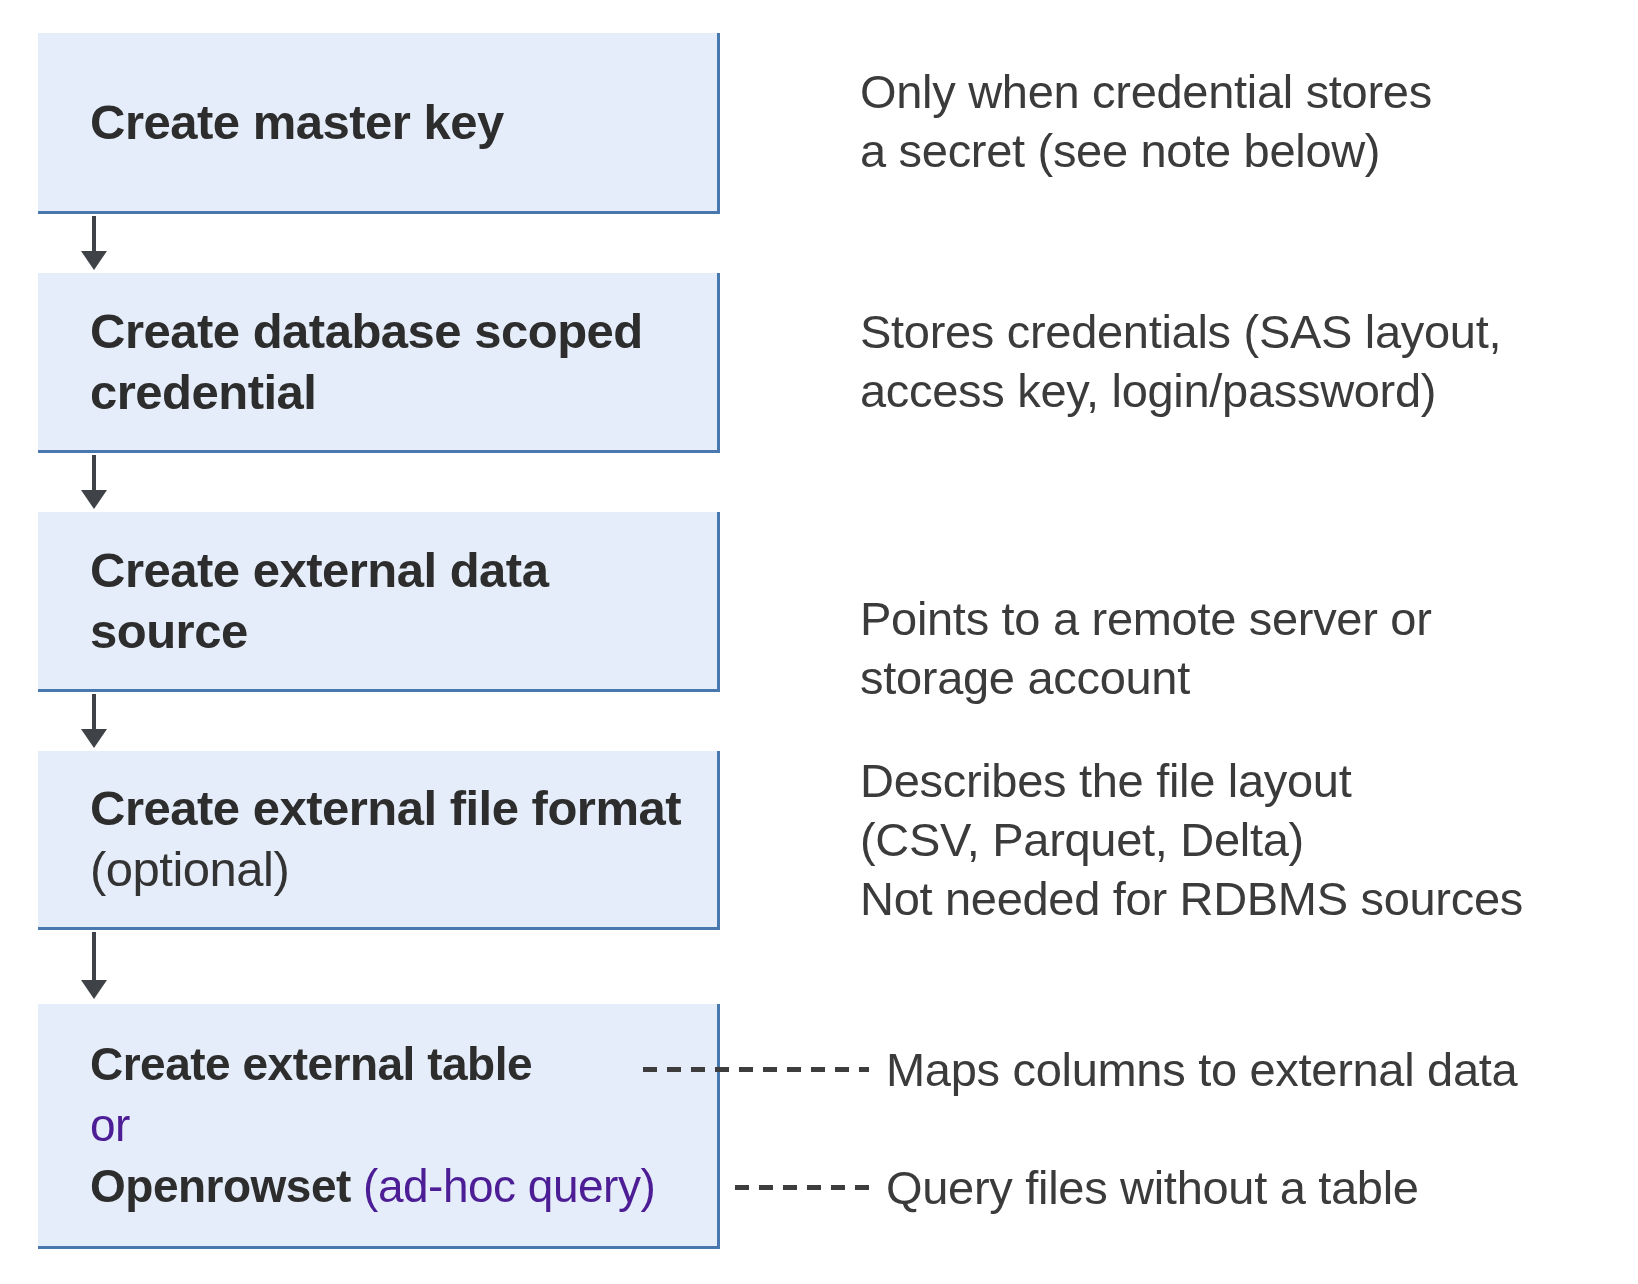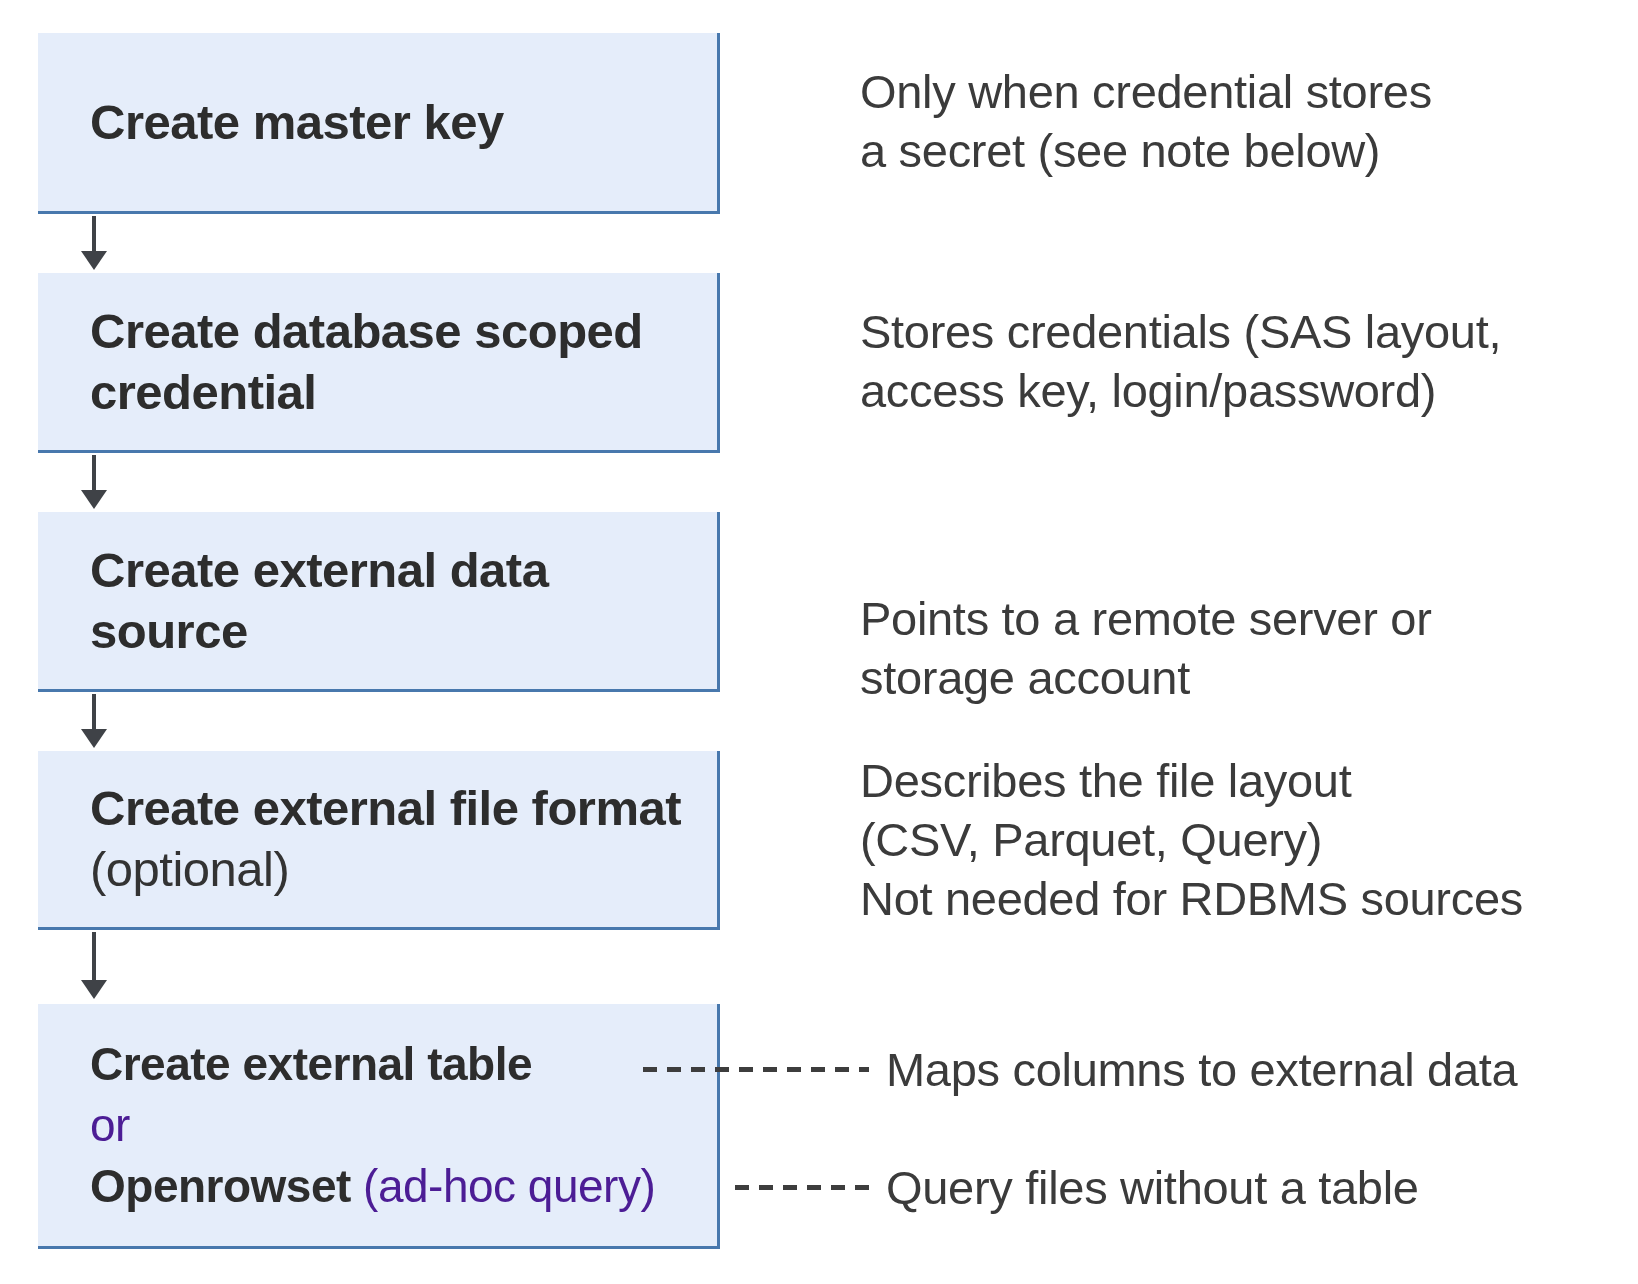--- a/index.html
+++ b/index.html
@@ -132,21 +132,21 @@
   <div class="note note-2">
     <div>Stores credentials (SAS layout,</div>
     <div>access key, login/password)</div>
   </div>
   <div class="note note-3">
     <div>Points to a remote server or</div>
     <div>storage account</div>
   </div>
   <div class="note note-4">
     <div>Describes the file layout</div>
-    <div>(CSV, Parquet, Query)</div>
+    <div>(CSV, Parquet, Delta)</div>
     <div>Not needed for RDBMS sources</div>
   </div>
   <div class="note note-5a">
     <div>Maps columns to external data</div>
   </div>
   <div class="note note-5b">
     <div>Query files without a table</div>
   </div>
 
 </div>

